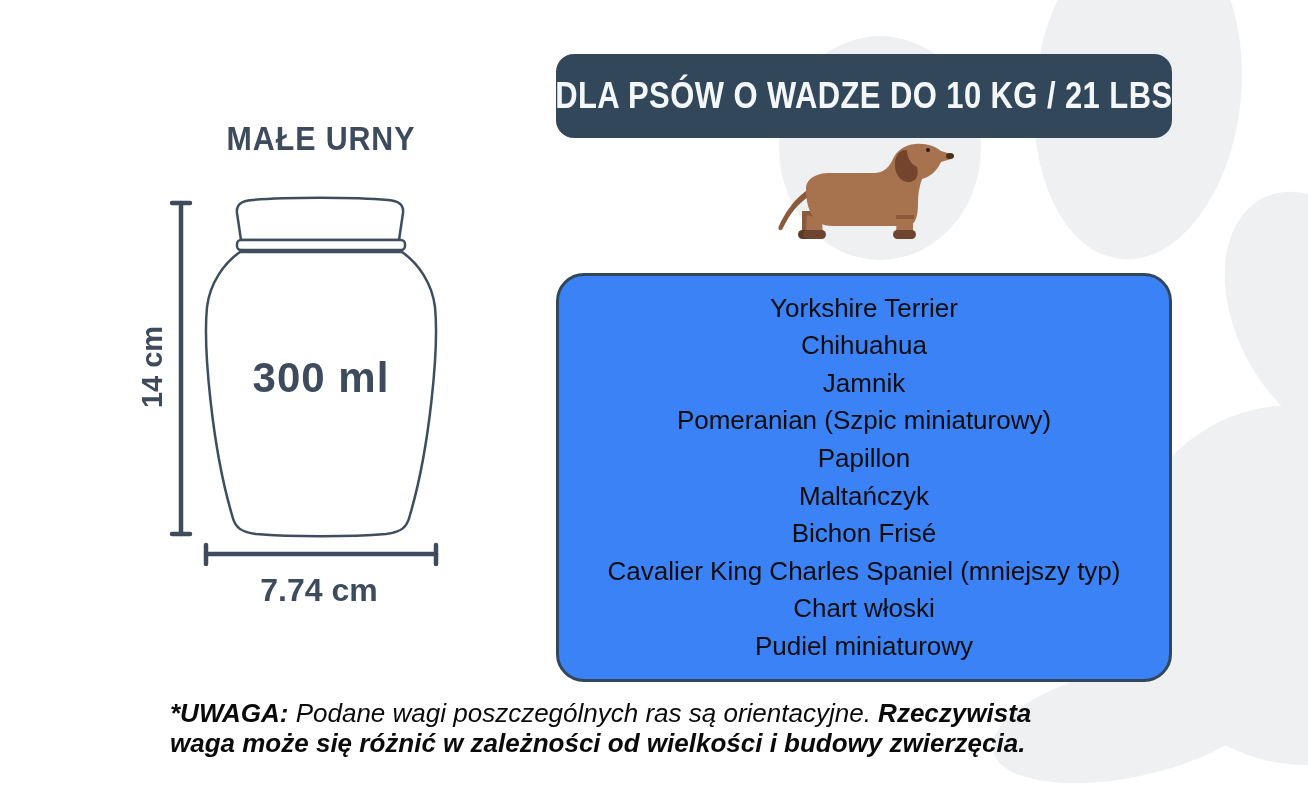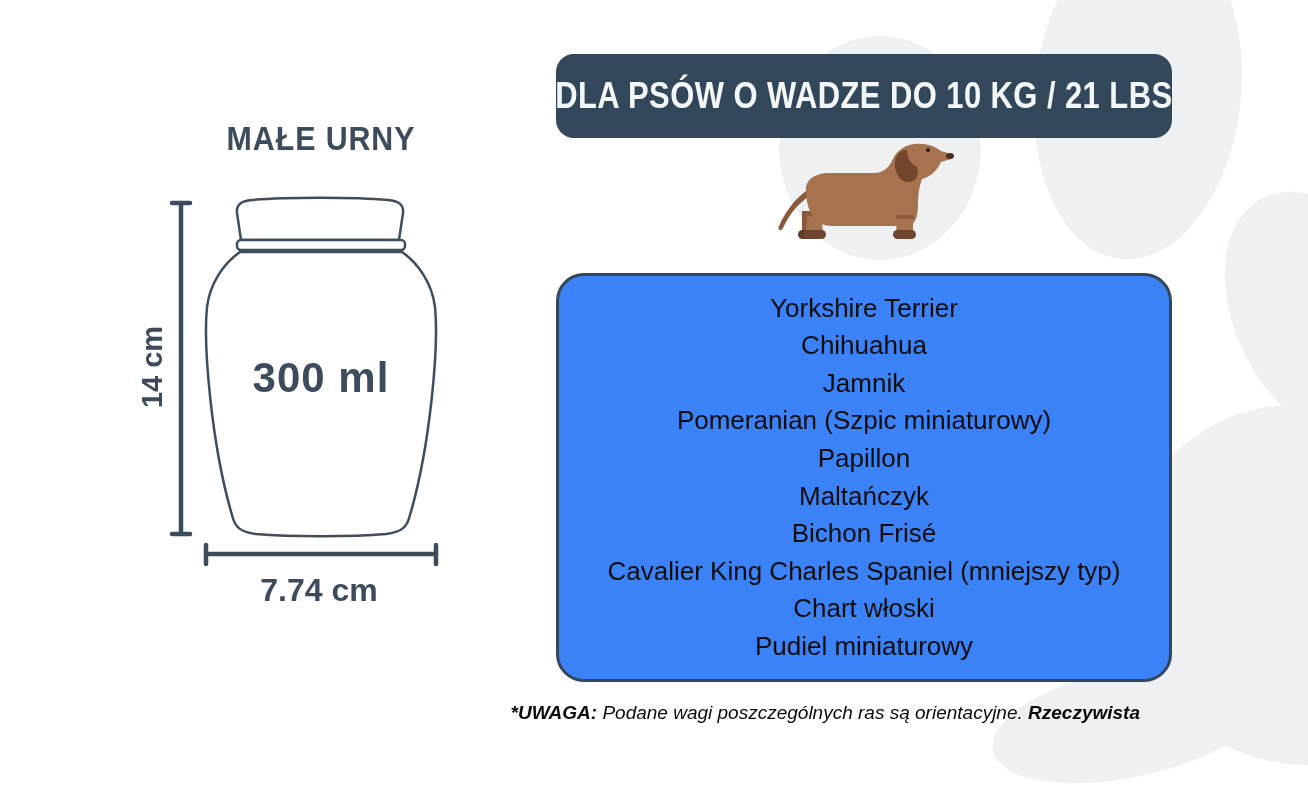--- a/index.html
+++ b/index.html
@@ -42,22 +42,22 @@
     background:#3b82f6;border:3px solid #33475b;border-radius:28px;
     display:flex;flex-direction:column;align-items:center;justify-content:center;
     z-index:2;
   }
   .breed{
     font-size:26px;line-height:37.6px;color:#0d0d0d;white-space:nowrap;text-align:center;
   }
 
   
   .note{
-    left:170px;top:698px;width:970px;text-align:right;z-index:2;
-    font-style:italic;font-size:19px;line-height:30px;color:#0a0a0a;
+    left:170px;top:698px;width:970px;text-align:left;z-index:2;
+    font-style:italic;font-size:26px;line-height:30px;color:#0a0a0a;
   }
   .note .b{font-weight:bold;}
 </style>
 </head>
 <body>
 
 <div class="stage">
 
   <svg class="paw-bg" width="1308" height="788" viewBox="0 0 1308 788">
     <g fill="#eef0f2">
@@ -145,15 +145,16 @@
     <circle cx="152" cy="9" r="2" fill="#2a190e"></circle>
     <ellipse cx="174" cy="15" rx="4" ry="3" fill="#4a2d1c"></ellipse>
   </svg>
 
   <div class="abs breeds-box">
     <div style="display:contents"><div class="breed">Yorkshire Terrier</div><div class="breed">Chihuahua</div><div class="breed">Jamnik</div><div class="breed">Pomeranian (Szpic miniaturowy)</div><div class="breed">Papillon</div><div class="breed">Maltańczyk</div><div class="breed">Bichon Frisé</div><div class="breed">Cavalier King Charles Spaniel (mniejszy typ)</div><div class="breed">Chart włoski</div><div class="breed">Pudiel miniaturowy</div></div>
   </div>
 
   <div class="abs note">
     <span class="b">*UWAGA:</span><span> Podane wagi poszczególnych ras są orientacyjne. </span><span class="b">Rzeczywista</span><br>
+    <span class="b">waga może się różnić w zależności od wielkości i budowy zwierzęcia.</span>
   </div>
 
 </div>
 
 </body></html>

